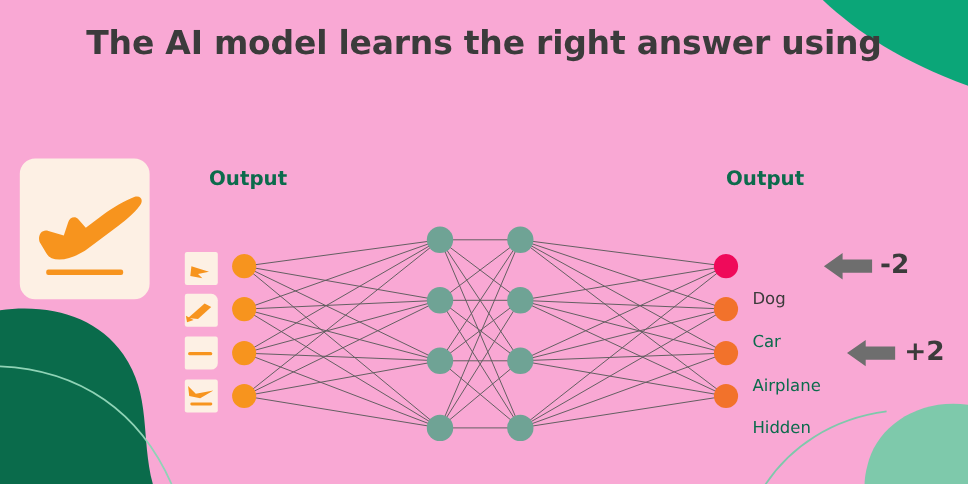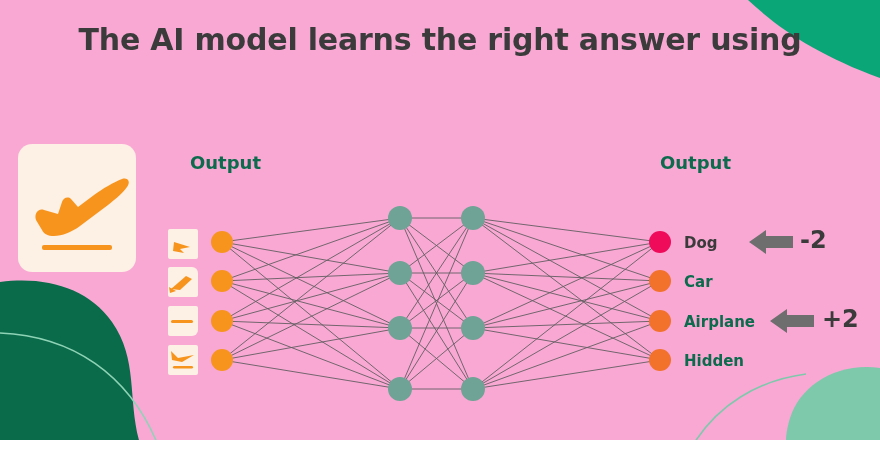--- a/index.html
+++ b/index.html
@@ -76,23 +76,24 @@
     z-index: 5;
   }
   .node.input  { width: 22px; height: 22px; background: #f7941e; }
   .node.hidden { width: 24px; height: 24px; background: #6fa395; }
   .node.output { width: 22px; height: 22px; }
 
   
   .out-label {
     position: absolute;
     font-size: 15px;
-    font-weight: bold;
+    font-weight: normal;
     white-space: nowrap;
     z-index: 6;
+    margin-top: 28px;
   }
   .out-label.normal { color: #0c6b4c; }
   .out-label.active { color: #3b3b3b; }
 
   
   .adj-arrow { position: absolute; z-index: 6; }
   .adj-value {
     position: absolute;
     font-size: 24px;
     font-weight: bold;

